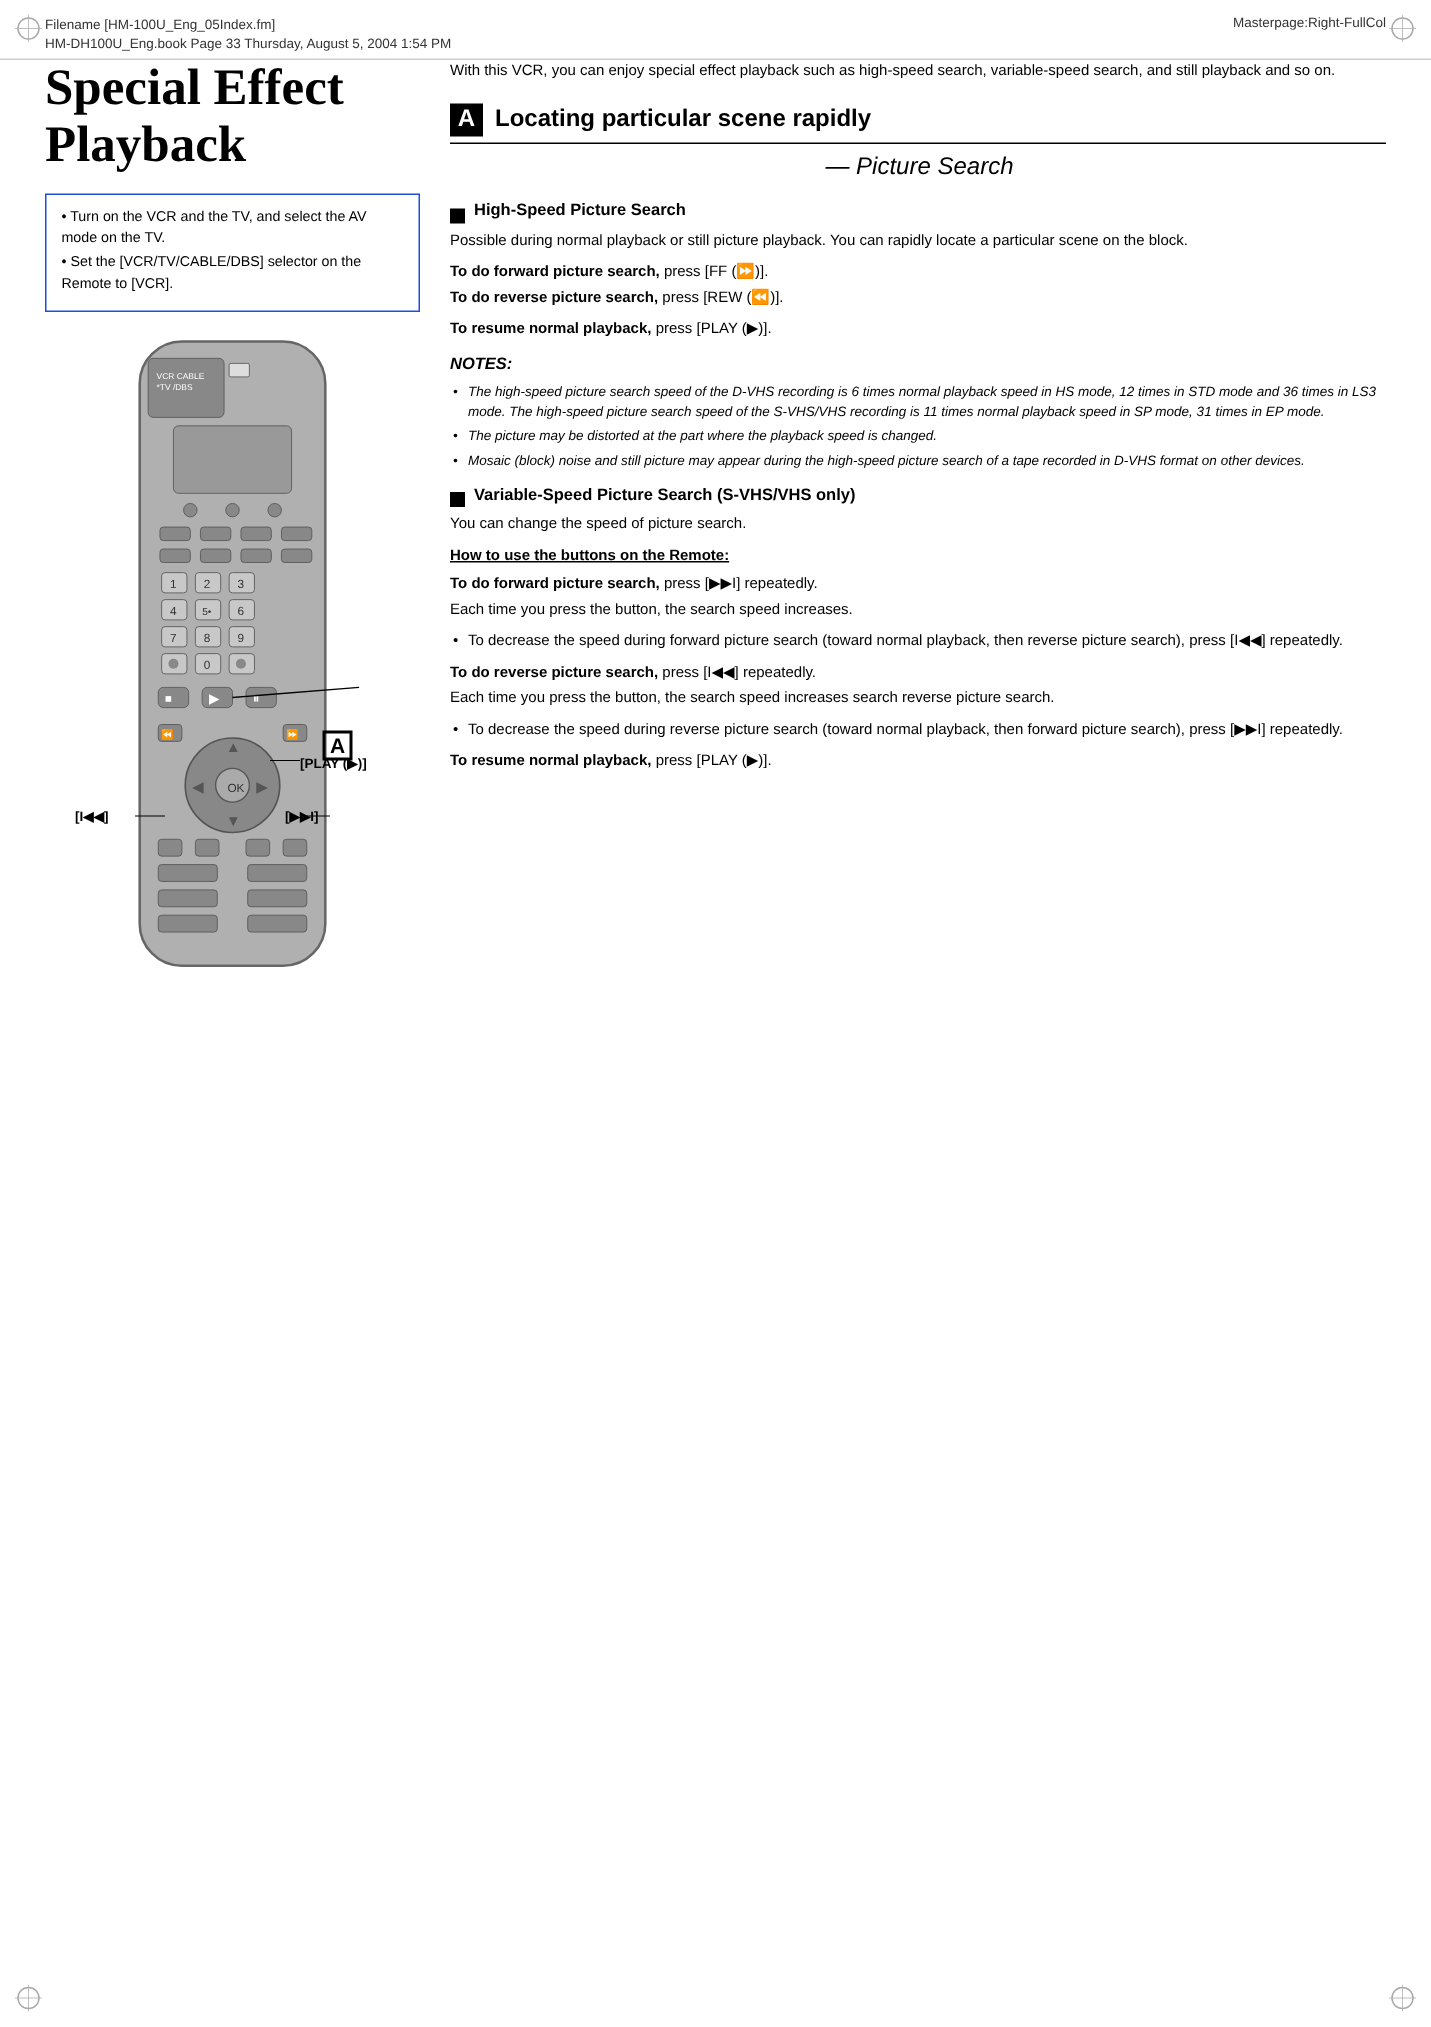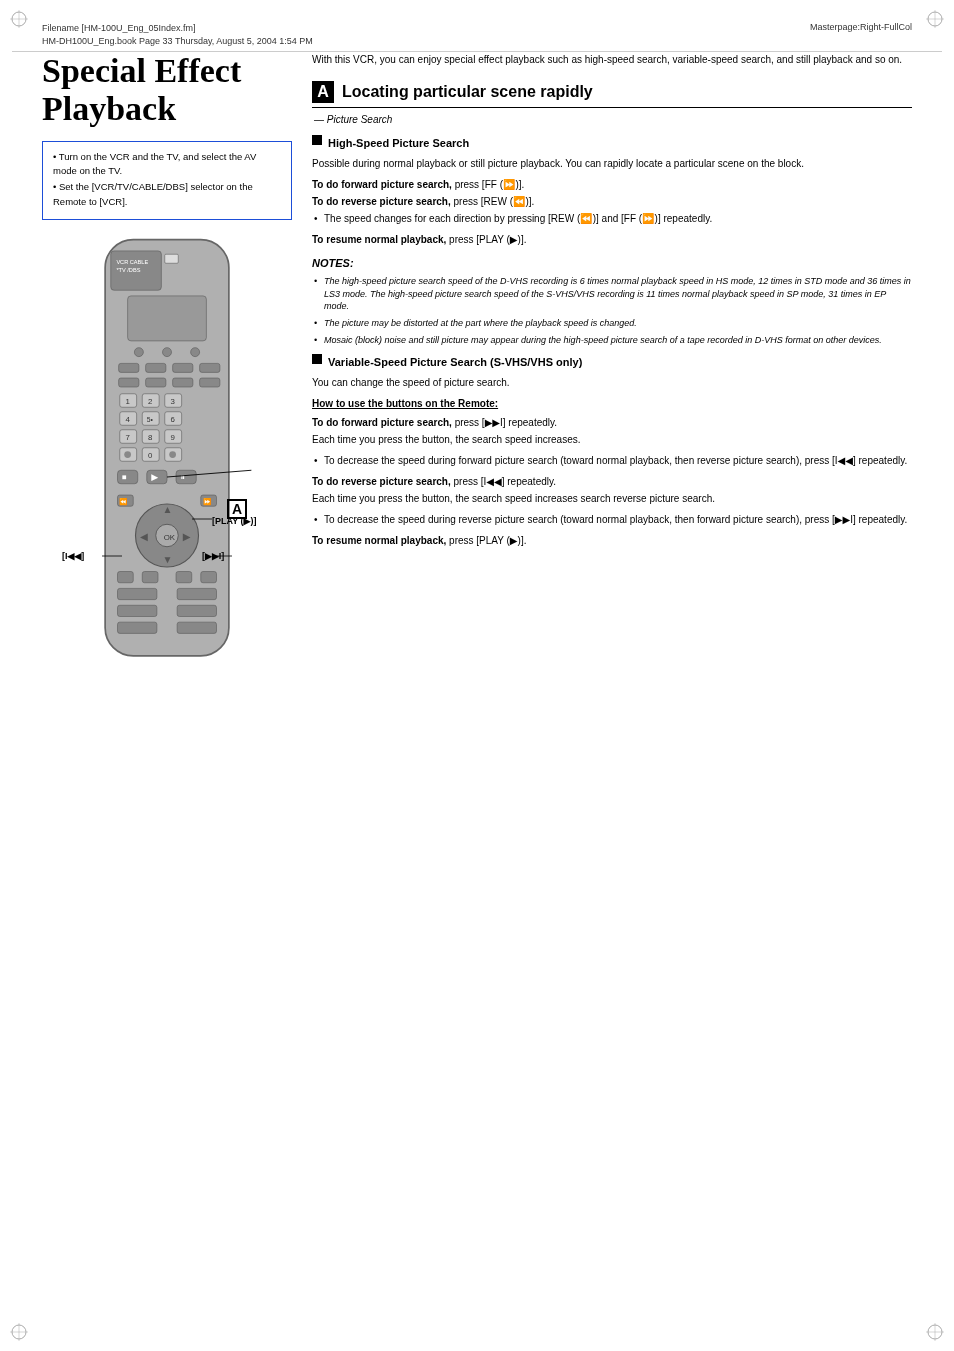--- a/index.html
+++ b/index.html
@@ -11,21 +11,21 @@
       width: 954px;
       min-height: 1351px;
       position: relative;
     }
 
     .page-container {
       width: 954px;
       min-height: 1351px;
       background: #fff;
       position: relative;
-      padding: 12px;
+      padding: 0;
     }
 
     
     .header {
       display: flex;
       justify-content: space-between;
       align-items: flex-start;
       padding: 10px 30px 4px 30px;
       border-bottom: 1px solid #ccc;
     }
@@ -148,31 +148,32 @@
       justify-content: center;
       flex-shrink: 0;
     }
     .section-a-title {
       font-size: 16px;
       font-weight: bold;
       line-height: 1.1;
     }
 
     .subsection-title {
-      font-size: 10px;
+      font-size: 16px;
       font-style: italic;
       margin-bottom: 8px;
       padding-left: 2px;
+      text-align: center;
     }
 
     .sub-heading {
       font-size: 11px;
       font-weight: bold;
       display: flex;
-      align-items: flex-start;
+      align-items: flex-end;
       gap: 6px;
       margin-bottom: 4px;
     }
     .square-bullet {
       width: 10px;
       height: 10px;
       background: #000;
       display: inline-block;
       flex-shrink: 0;
     }
@@ -423,21 +424,20 @@
       <p class="body-text">Possible during normal playback or still picture playback. You can rapidly locate a particular scene on the block.</p>
 
       <p class="instruction-line">
         <strong>To do forward picture search,</strong>
         <span>press [FF (⏩)].</span>
       </p>
       <p class="instruction-line">
         <strong>To do reverse picture search,</strong>
         <span>press [REW (⏪)].</span>
       </p>
-      <p class="bullet-item">The speed changes for each direction by pressing [REW (⏪)] and [FF (⏩)] repeatedly.</p>
 
       <p class="instruction-line" style="margin-top:6px;">
         <strong>To resume normal playback,</strong>
         <span>press [PLAY (▶)].</span>
       </p>
 
       <div class="notes-section">
         <div class="notes-title">NOTES:</div>
         <p class="notes-item">The high-speed picture search speed of the D-VHS recording is 6 times normal playback speed in HS mode, 12 times in STD mode and 36 times in LS3 mode. The high-speed picture search speed of the S-VHS/VHS recording is 11 times normal playback speed in SP mode, 31 times in EP mode.</p>
         <p class="notes-item">The picture may be distorted at the part where the playback speed is changed.</p>

